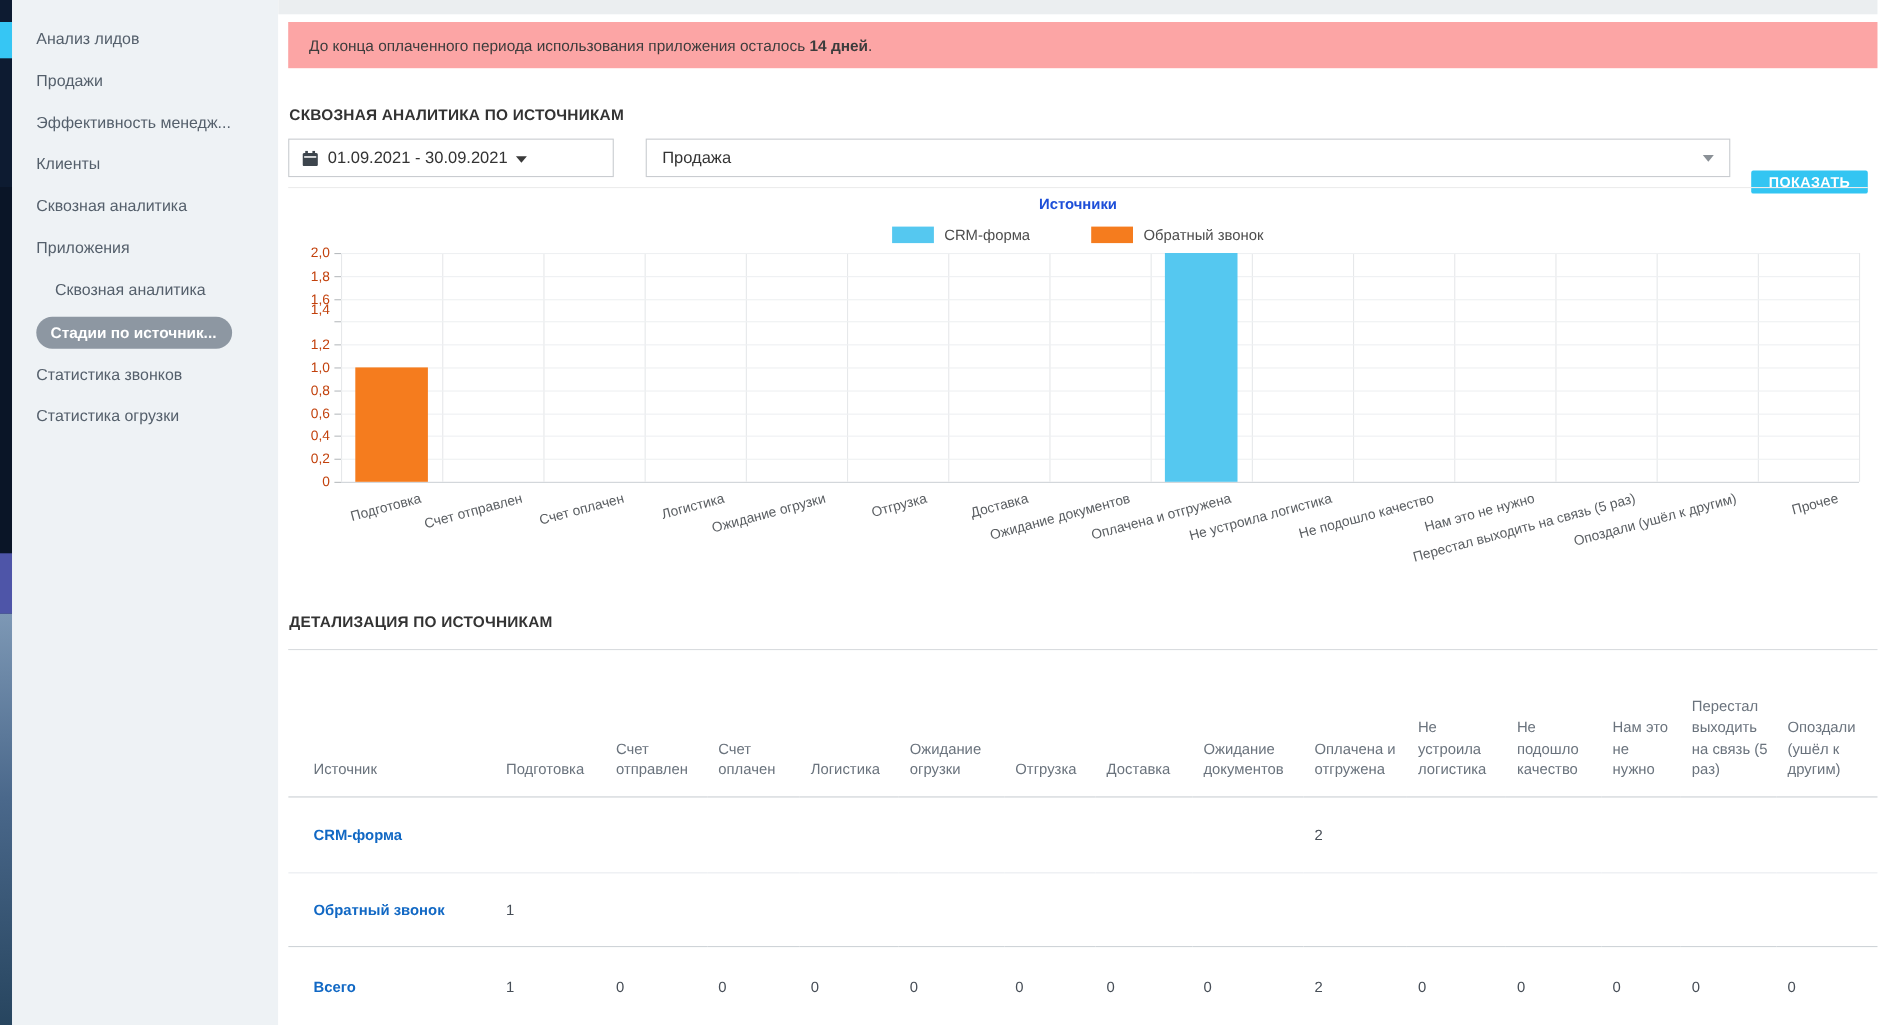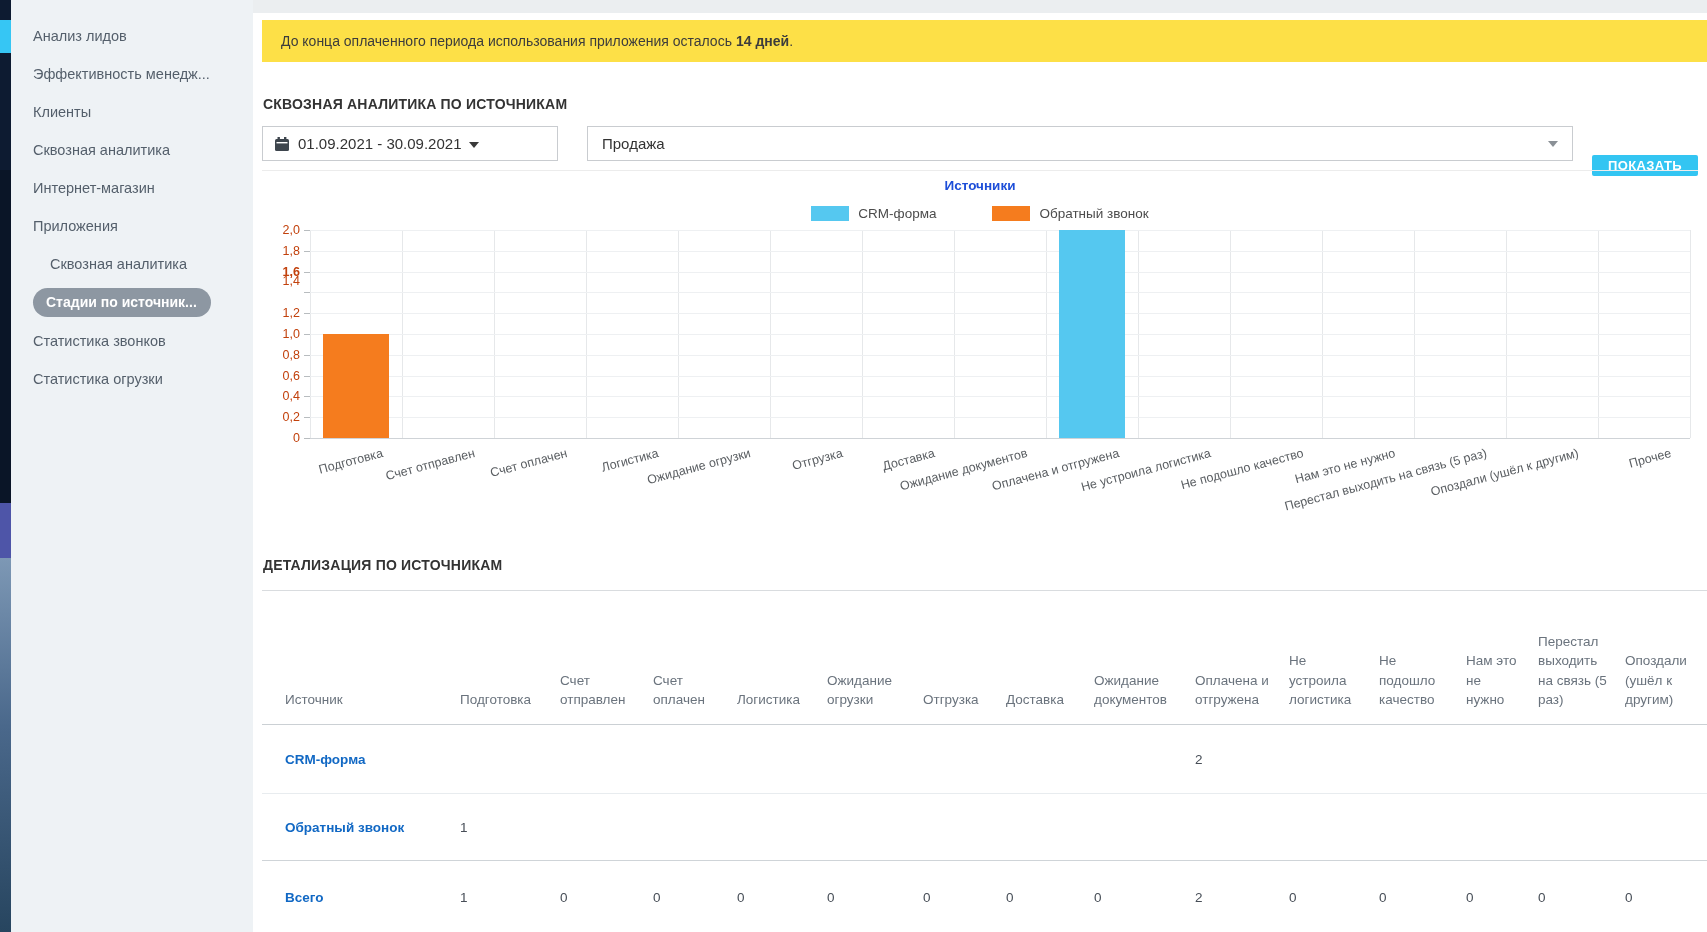--- a/index.html
+++ b/index.html
@@ -19,21 +19,21 @@
     box-sizing:border-box;padding-top:17px;}
   .sb-item{padding:11px 8px 11px 22px;font-size:14.5px;color:#545f6b;cursor:pointer;
     white-space:nowrap;overflow:hidden;}
   .sb-item.indent{padding-left:39px;}
   .sb-item.sel{padding-top:5px;padding-bottom:5px;}
   .sb-item .pill{display:inline-block;background:#8d97a2;color:#ffffff;font-weight:bold;
     font-size:14px;border-radius:15px;padding:6px 14px 7px 13px;}
   
   .content{position:absolute;left:253px;top:0;right:0;bottom:0;background:#ffffff;}
   .top-band{height:13px;background:#ebeef0;}
-  .banner{margin:7px 0 0 9px;background:#fde047;height:42px;display:flex;align-items:center;
+  .banner{margin:7px 0 0 9px;background:#fca5a5;height:42px;display:flex;align-items:center;
     padding-left:19px;font-size:14px;color:#3c3c3c;}
   .banner .hl{font-weight:bold;margin-left:4px;}
   .section-title{margin:34px 0 0 10px;font-size:14px;font-weight:bold;color:#333333;letter-spacing:.2px;}
   
   .filter-row{display:flex;align-items:center;margin:14px 0 0 9px;height:35px;}
   .date-box{width:296px;height:35px;border:1px solid #c9ccd0;background:#fff;display:flex;
     align-items:center;padding:0 12px;box-sizing:border-box;font-size:15px;color:#333;cursor:pointer;}
   .date-text{margin:0 8px 0 9px;}
   .caret{width:0;height:0;border-left:5px solid transparent;border-right:5px solid transparent;}
   .caret-dark{border-top:6px solid #3a3a3a;margin-top:2px;}
@@ -83,24 +83,24 @@
 
 <div class="left-strip">
   <div class="strip-accent"></div>
   <div class="strip-mid"></div>
   <div class="strip-purple"></div>
   <div class="strip-photo"></div>
 </div>
 
 <div class="sidebar" id="sidebar">
     <div class="sb-item">Анализ лидов</div>
+    <div class="sb-item">Продажи</div>
     <div class="sb-item">Эффективность менедж...</div>
     <div class="sb-item">Клиенты</div>
     <div class="sb-item">Сквозная аналитика</div>
-    <div class="sb-item">Интернет-магазин</div>
     <div class="sb-item">Приложения</div>
     <div class="sb-item indent">Сквозная аналитика</div>
     <div class="sb-item sel"><span class="pill">Стадии по источник...</span></div>
     <div class="sb-item">Статистика звонков</div>
     <div class="sb-item">Статистика огрузки</div>
   </div>
 
 <div class="content">
   <div class="top-band"></div>
 
@@ -179,21 +179,21 @@
         <div class="ytick" style="top: 104px;"></div>
         <div class="ylab" style="top: 97px;">1,0</div>
         <div class="hline" style="top: 83.2px;"></div>
         <div class="ytick" style="top: 83.2px;"></div>
         <div class="ylab" style="top: 76.2px;">1,2</div>
         <div class="hline" style="top: 62.4px;"></div>
         <div class="ytick" style="top: 62.4px;"></div>
         <div class="ylab" style="top: 44px;">1,4</div>
         <div class="hline" style="top: 41.6px;"></div>
         <div class="ytick" style="top: 41.6px;"></div>
-        <div class="ylab" style="top: 34.6px; font-weight: bold;">1,6</div>
+        <div class="ylab" style="top: 34.6px;">1,6</div>
         <div class="hline" style="top: 20.8px;"></div>
         <div class="ytick" style="top: 20.8px;"></div>
         <div class="ylab" style="top: 13.8px;">1,8</div>
         <div class="hline" style="top: 0px;"></div>
         <div class="ytick" style="top: 0px;"></div>
         <div class="ylab" style="top: -7px;">2,0</div>
         <div class="bar" style="left: calc(56.6667% - 33px); height: 100%; background: rgb(85, 200, 240);"></div>
         <div class="bar" style="left: calc(3.33333% - 33px); height: 50%; background: rgb(245, 124, 30);"></div>
       </div>
     <div class="xlabels" id="xlabels">

